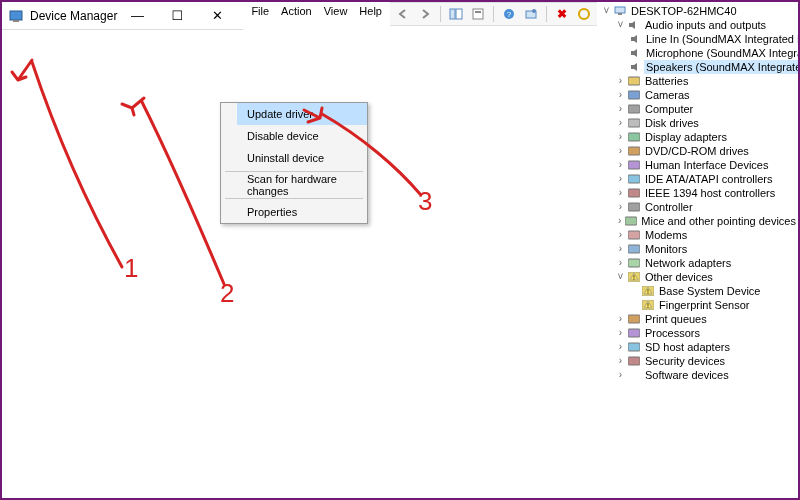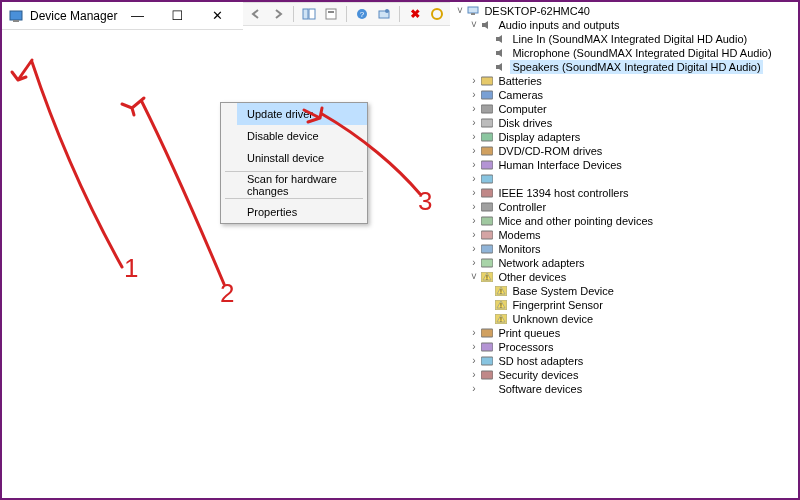--- a/index.html
+++ b/index.html
@@ -44,20 +44,26 @@
         </svg>
     </span>
     <span class="title">Device Manager</span>
     <div class="winbtns">
       <div class="winbtn">—</div>
       <div class="winbtn">☐</div>
       <div class="winbtn">✕</div>
     </div>
   </div>
 
+  <div class="menubar">
+    <span>File</span>
+    <span>Action</span>
+    <span>View</span>
+    <span>Help</span>
+  </div>
 
   <div class="toolbar">
     <span class="tbtn">
         <svg width="12" height="12">
           <path d="M8 2 L3 6 L8 10" fill="none" stroke="#888" stroke-width="2"></path>
         </svg>
       </span>
     <span class="tbtn">
         <svg width="12" height="12">
           <path d="M4 2 L9 6 L4 10" fill="none" stroke="#888" stroke-width="2"></path>
@@ -208,20 +214,21 @@
         </span>
         <span class="lbl">Human Interface Devices</span>
       </div>
       <div class="node d1">
         <span class="tw">›</span>
         <span class="ic">
           <svg width="12" height="10">
             <rect x="0" y="1" width="12" height="8" rx="1" fill="#88c4e0" stroke="#777"></rect>
           </svg>
         </span>
+        <span class="lbl">IDE ATA/ATAPI controllers</span>
       </div>
       <div class="node d1">
         <span class="tw">›</span>
         <span class="ic">
           <svg width="12" height="10">
             <rect x="0" y="1" width="12" height="8" rx="1" fill="#c08888" stroke="#777"></rect>
           </svg>
         </span>
         <span class="lbl">IEEE 1394 host controllers</span>
       </div>
@@ -295,31 +302,20 @@
       <div class="node d2">
         <span class="tw"></span>
         <span class="ic">
           <svg width="12" height="10">
             <rect x="0" y="0" width="12" height="10" fill="#e8d36a" stroke="#aa8"></rect>
             <path d="M6 1 L10 8 H2 Z" fill="#ffe15a" stroke="#aa8"></path>
             <text x="6" y="8" font-size="7" text-anchor="middle">!</text>
           </svg>
         </span>
         <span class="lbl">Fingerprint Sensor</span>
-      </div>
-      <div class="node d2">
-        <span class="tw"></span>
-        <span class="ic">
-          <svg width="12" height="10">
-            <rect x="0" y="0" width="12" height="10" fill="#e8d36a" stroke="#aa8"></rect>
-            <path d="M6 1 L10 8 H2 Z" fill="#ffe15a" stroke="#aa8"></path>
-            <text x="6" y="8" font-size="7" text-anchor="middle">!</text>
-          </svg>
-        </span>
-        <span class="lbl">Unknown device</span>
       </div>
       <div class="node d1">
         <span class="tw">›</span>
         <span class="ic">
           <svg width="12" height="10">
             <rect x="0" y="1" width="12" height="8" rx="1" fill="#d0a060" stroke="#777"></rect>
           </svg>
         </span>
         <span class="lbl">Print queues</span>
       </div>

